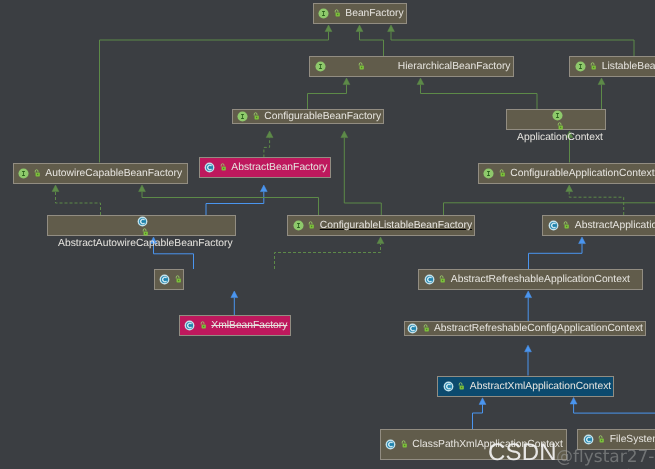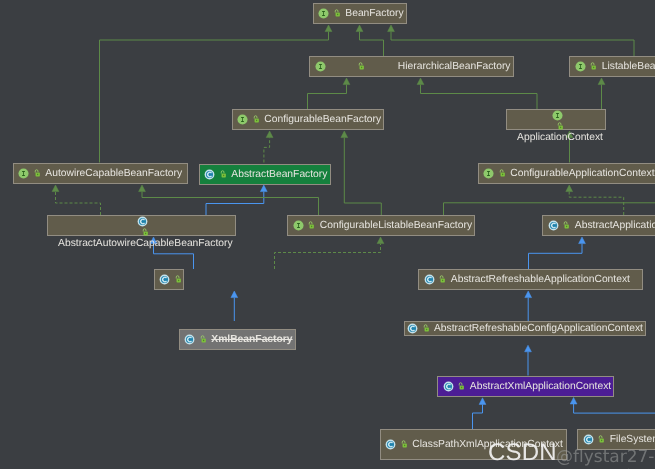--- a/index.html
+++ b/index.html
@@ -101,21 +101,21 @@
    <circle cx="5.5" cy="5.5" r="5.05" fill="#8ec96b"></circle>
    <path d="M4.15 3.1 h2.7 v0.85 h-0.95 v3.1 h0.95 v0.85 h-2.7 v-0.85 h0.95 v-3.1 h-0.95 z" fill="#28601c"></path>
         </svg>
         <svg class="lock" width="6.2" height="11" viewBox="0 0 6.2 11">
    <path d="M1.25 4.55 L1.25 3.1 A1.35 1.35 0 0 1 3.95 3.1 L3.95 4.0" fill="none" stroke="#9ccf6a" stroke-width="0.85"></path>
    <rect x="1.55" y="4.4" width="4.3" height="4.05" rx="0.7" fill="#7dc13c"></rect>
    <rect x="3.3" y="5.6" width="0.9" height="1.6" rx="0.45" fill="#3f6d1c"></rect>
         </svg>
         <span class="label">ListableBeanFactory</span>
       </div>
-      <div class="node" style="left: 231.5px; top: 109px; height: 21px; background: rgb(97, 92, 75); border-color: rgb(146, 141, 130); padding-left: 4.8px; padding-right: 2.2px;">
+      <div class="node" style="left: 231.5px; top: 109px; height: 15px; background: rgb(97, 92, 75); border-color: rgb(146, 141, 130); padding-left: 4.8px; padding-right: 2.2px;">
         <svg class="ico" width="11" height="11" viewBox="0 0 11 11">
    <circle cx="5.5" cy="5.5" r="5.05" fill="#8ec96b"></circle>
    <path d="M4.15 3.1 h2.7 v0.85 h-0.95 v3.1 h0.95 v0.85 h-2.7 v-0.85 h0.95 v-3.1 h-0.95 z" fill="#28601c"></path>
         </svg>
         <svg class="lock" width="6.2" height="11" viewBox="0 0 6.2 11">
    <path d="M1.25 4.55 L1.25 3.1 A1.35 1.35 0 0 1 3.95 3.1 L3.95 4.0" fill="none" stroke="#9ccf6a" stroke-width="0.85"></path>
    <rect x="1.55" y="4.4" width="4.3" height="4.05" rx="0.7" fill="#7dc13c"></rect>
    <rect x="3.3" y="5.6" width="0.9" height="1.6" rx="0.45" fill="#3f6d1c"></rect>
         </svg>
         <span class="label">ConfigurableBeanFactory</span>
@@ -137,21 +137,21 @@
    <circle cx="5.5" cy="5.5" r="5.05" fill="#8ec96b"></circle>
    <path d="M4.15 3.1 h2.7 v0.85 h-0.95 v3.1 h0.95 v0.85 h-2.7 v-0.85 h0.95 v-3.1 h-0.95 z" fill="#28601c"></path>
         </svg>
         <svg class="lock" width="6.2" height="11" viewBox="0 0 6.2 11">
    <path d="M1.25 4.55 L1.25 3.1 A1.35 1.35 0 0 1 3.95 3.1 L3.95 4.0" fill="none" stroke="#9ccf6a" stroke-width="0.85"></path>
    <rect x="1.55" y="4.4" width="4.3" height="4.05" rx="0.7" fill="#7dc13c"></rect>
    <rect x="3.3" y="5.6" width="0.9" height="1.6" rx="0.45" fill="#3f6d1c"></rect>
         </svg>
         <span class="label">AutowireCapableBeanFactory</span>
       </div>
-      <div class="node" style="left: 198.5px; top: 164px; height: 21px; background: #15803d; border-color: rgb(146, 141, 130); padding-left: 4.8px; padding-right: 2.2px;">
+      <div class="node" style="left: 198.5px; top: 157px; height: 21px; background: #be185d; border-color: rgb(146, 141, 130); padding-left: 4.8px; padding-right: 2.2px;">
         <svg class="ico" width="11" height="11" viewBox="0 0 11 11">
    <circle cx="5.5" cy="5.5" r="4.9" fill="#c3e2ec"></circle>
    <circle cx="5.5" cy="5.5" r="3.5" fill="#1e82ac"></circle>
    <path d="M7.5 3.9 A2.25 2.25 0 1 0 7.5 7.1" fill="none" stroke="#cfe9f1" stroke-width="1.35"></path>
         </svg>
         <svg class="lock" width="6.2" height="11" viewBox="0 0 6.2 11">
    <path d="M1.25 4.55 L1.25 3.1 A1.35 1.35 0 0 1 3.95 3.1 L3.95 4.0" fill="none" stroke="#9ccf6a" stroke-width="0.85"></path>
    <rect x="1.55" y="4.4" width="4.3" height="4.05" rx="0.7" fill="#7dc13c"></rect>
    <rect x="3.3" y="5.6" width="0.9" height="1.6" rx="0.45" fill="#3f6d1c"></rect>
         </svg>
@@ -175,21 +175,21 @@
    <circle cx="5.5" cy="5.5" r="3.5" fill="#1e82ac"></circle>
    <path d="M7.5 3.9 A2.25 2.25 0 1 0 7.5 7.1" fill="none" stroke="#cfe9f1" stroke-width="1.35"></path>
         </svg>
         <svg class="lock" width="6.2" height="11" viewBox="0 0 6.2 11">
    <path d="M1.25 4.55 L1.25 3.1 A1.35 1.35 0 0 1 3.95 3.1 L3.95 4.0" fill="none" stroke="#9ccf6a" stroke-width="0.85"></path>
    <rect x="1.55" y="4.4" width="4.3" height="4.05" rx="0.7" fill="#7dc13c"></rect>
    <rect x="3.3" y="5.6" width="0.9" height="1.6" rx="0.45" fill="#3f6d1c"></rect>
         </svg>
         <span class="label">AbstractAutowireCapableBeanFactory</span>
       </div>
-      <div class="node" style="left: 287px; top: 215px; height: 21px; background: rgb(97, 92, 75); border-color: rgb(146, 141, 130); padding-left: 4.8px; padding-right: 2.2px;">
+      <div class="node" style="left: 287px; top: 215px; height: 21px; background: rgb(97, 92, 75); border-color: rgb(146, 141, 130); padding-left: 4.8px; padding-right: 2.2px; text-decoration: underline;">
         <svg class="ico" width="11" height="11" viewBox="0 0 11 11">
    <circle cx="5.5" cy="5.5" r="5.05" fill="#8ec96b"></circle>
    <path d="M4.15 3.1 h2.7 v0.85 h-0.95 v3.1 h0.95 v0.85 h-2.7 v-0.85 h0.95 v-3.1 h-0.95 z" fill="#28601c"></path>
         </svg>
         <svg class="lock" width="6.2" height="11" viewBox="0 0 6.2 11">
    <path d="M1.25 4.55 L1.25 3.1 A1.35 1.35 0 0 1 3.95 3.1 L3.95 4.0" fill="none" stroke="#9ccf6a" stroke-width="0.85"></path>
    <rect x="1.55" y="4.4" width="4.3" height="4.05" rx="0.7" fill="#7dc13c"></rect>
    <rect x="3.3" y="5.6" width="0.9" height="1.6" rx="0.45" fill="#3f6d1c"></rect>
         </svg>
         <span class="label">ConfigurableListableBeanFactory</span>
@@ -225,21 +225,21 @@
    <circle cx="5.5" cy="5.5" r="3.5" fill="#1e82ac"></circle>
    <path d="M7.5 3.9 A2.25 2.25 0 1 0 7.5 7.1" fill="none" stroke="#cfe9f1" stroke-width="1.35"></path>
         </svg>
         <svg class="lock" width="6.2" height="11" viewBox="0 0 6.2 11">
    <path d="M1.25 4.55 L1.25 3.1 A1.35 1.35 0 0 1 3.95 3.1 L3.95 4.0" fill="none" stroke="#9ccf6a" stroke-width="0.85"></path>
    <rect x="1.55" y="4.4" width="4.3" height="4.05" rx="0.7" fill="#7dc13c"></rect>
    <rect x="3.3" y="5.6" width="0.9" height="1.6" rx="0.45" fill="#3f6d1c"></rect>
         </svg>
         <span class="label">AbstractRefreshableApplicationContext</span>
       </div>
-      <div class="node deprecated" style="left: 178.5px; top: 329px; height: 21px; background: #737373; border-color: rgb(146, 141, 130); padding-left: 4.8px; padding-right: 2.2px; font-weight: bold;">
+      <div class="node deprecated" style="left: 178.5px; top: 315px; height: 21px; background: #be185d; border-color: rgb(146, 141, 130); padding-left: 4.8px; padding-right: 2.2px;">
         <svg class="ico" width="11" height="11" viewBox="0 0 11 11">
    <circle cx="5.5" cy="5.5" r="4.9" fill="#c3e2ec"></circle>
    <circle cx="5.5" cy="5.5" r="3.5" fill="#1e82ac"></circle>
    <path d="M7.5 3.9 A2.25 2.25 0 1 0 7.5 7.1" fill="none" stroke="#cfe9f1" stroke-width="1.35"></path>
         </svg>
         <svg class="lock" width="6.2" height="11" viewBox="0 0 6.2 11">
    <path d="M1.25 4.55 L1.25 3.1 A1.35 1.35 0 0 1 3.95 3.1 L3.95 4.0" fill="none" stroke="#9ccf6a" stroke-width="0.85"></path>
    <rect x="1.55" y="4.4" width="4.3" height="4.05" rx="0.7" fill="#7dc13c"></rect>
    <rect x="3.3" y="5.6" width="0.9" height="1.6" rx="0.45" fill="#3f6d1c"></rect>
         </svg>
@@ -251,21 +251,21 @@
    <circle cx="5.5" cy="5.5" r="3.5" fill="#1e82ac"></circle>
    <path d="M7.5 3.9 A2.25 2.25 0 1 0 7.5 7.1" fill="none" stroke="#cfe9f1" stroke-width="1.35"></path>
         </svg>
         <svg class="lock" width="6.2" height="11" viewBox="0 0 6.2 11">
    <path d="M1.25 4.55 L1.25 3.1 A1.35 1.35 0 0 1 3.95 3.1 L3.95 4.0" fill="none" stroke="#9ccf6a" stroke-width="0.85"></path>
    <rect x="1.55" y="4.4" width="4.3" height="4.05" rx="0.7" fill="#7dc13c"></rect>
    <rect x="3.3" y="5.6" width="0.9" height="1.6" rx="0.45" fill="#3f6d1c"></rect>
         </svg>
         <span class="label">AbstractRefreshableConfigApplicationContext</span>
       </div>
-      <div class="node" style="left: 437px; top: 375.5px; height: 21px; background: #4c1d95; border-color: rgb(146, 141, 130); padding-left: 4.8px; padding-right: 2.2px;">
+      <div class="node" style="left: 437px; top: 375.5px; height: 21px; background: #0c4a6e; border-color: rgb(146, 141, 130); padding-left: 4.8px; padding-right: 2.2px;">
         <svg class="ico" width="11" height="11" viewBox="0 0 11 11">
    <circle cx="5.5" cy="5.5" r="4.9" fill="#c3e2ec"></circle>
    <circle cx="5.5" cy="5.5" r="3.5" fill="#1e82ac"></circle>
    <path d="M7.5 3.9 A2.25 2.25 0 1 0 7.5 7.1" fill="none" stroke="#cfe9f1" stroke-width="1.35"></path>
         </svg>
         <svg class="lock" width="6.2" height="11" viewBox="0 0 6.2 11">
    <path d="M1.25 4.55 L1.25 3.1 A1.35 1.35 0 0 1 3.95 3.1 L3.95 4.0" fill="none" stroke="#9ccf6a" stroke-width="0.85"></path>
    <rect x="1.55" y="4.4" width="4.3" height="4.05" rx="0.7" fill="#7dc13c"></rect>
    <rect x="3.3" y="5.6" width="0.9" height="1.6" rx="0.45" fill="#3f6d1c"></rect>
         </svg>

